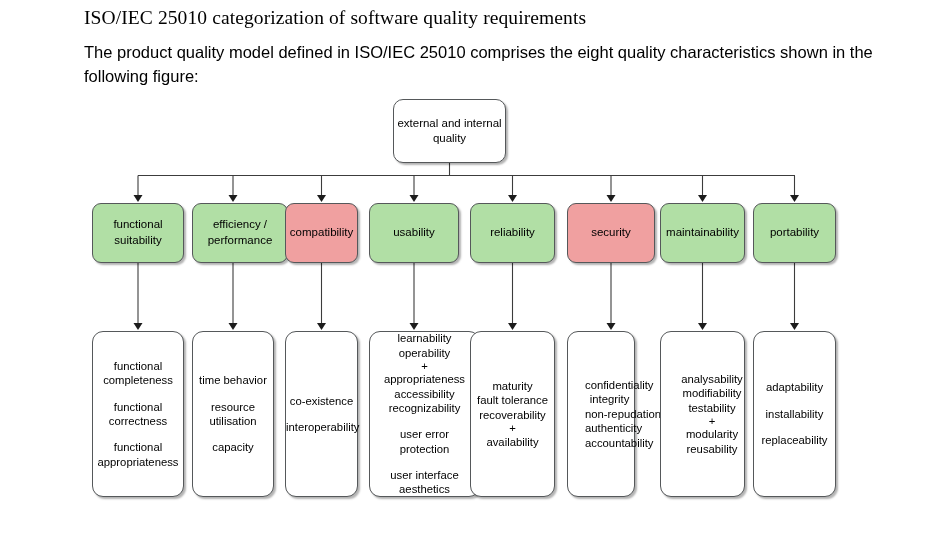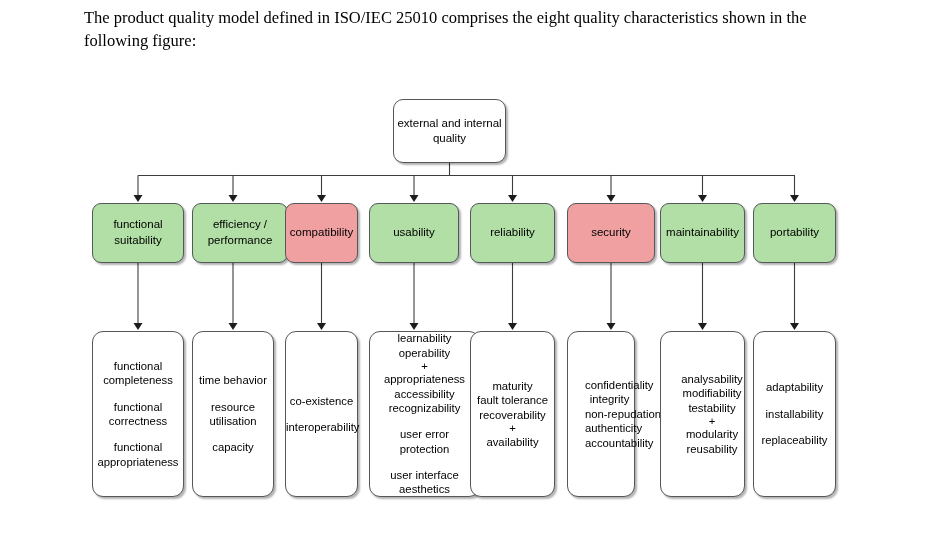--- a/index.html
+++ b/index.html
@@ -26,21 +26,21 @@
   #page-title {
     font-family: "Liberation Serif", serif;
     font-size: 19.5px;
     font-weight: normal;
     line-height: 1.25;
     margin: 0 0 11px 0;
     color: #000;
     letter-spacing: 0.1px;
   }
   #intro-paragraph {
-    font-family: Liberation Serif, serif;
+    font-family: Liberation Sans, sans-serif;
     font-size: 16.5px;
     line-height: 1.42;
     margin: 0;
     color: #000;
   }
 
   
   #diagram {
     position: absolute;
     left: 0;
@@ -113,20 +113,21 @@
   .sub-group + .sub-group { margin-top: 12px; }
   .sub-line { white-space: nowrap; }
   .sub-plus { line-height: 1.1; }
 
   .node-label { display: block; }
 </style>
 </head>
 <body>
 
 <div id="doc-header">
+  <h1 id="page-title">ISO/IEC 25010 categorization of software quality requirements</h1>
   <p id="intro-paragraph">The product quality model defined in ISO/IEC 25010 comprises the eight quality characteristics shown in the following figure:</p>
 </div>
 
 <div id="diagram">
 
   <svg id="connector-layer" viewBox="0 0 926 550" width="926" height="550">
     <g stroke="#3c3c3c" stroke-width="1.1" fill="none">
 
       <path d="M449.5 148 L449.5 175.5"></path>
 

